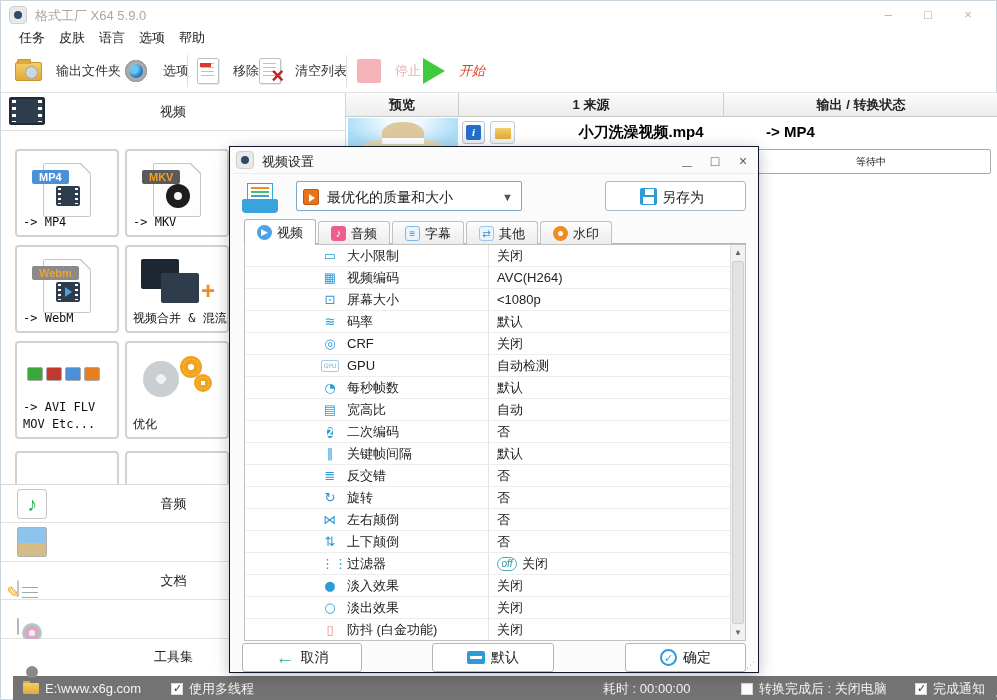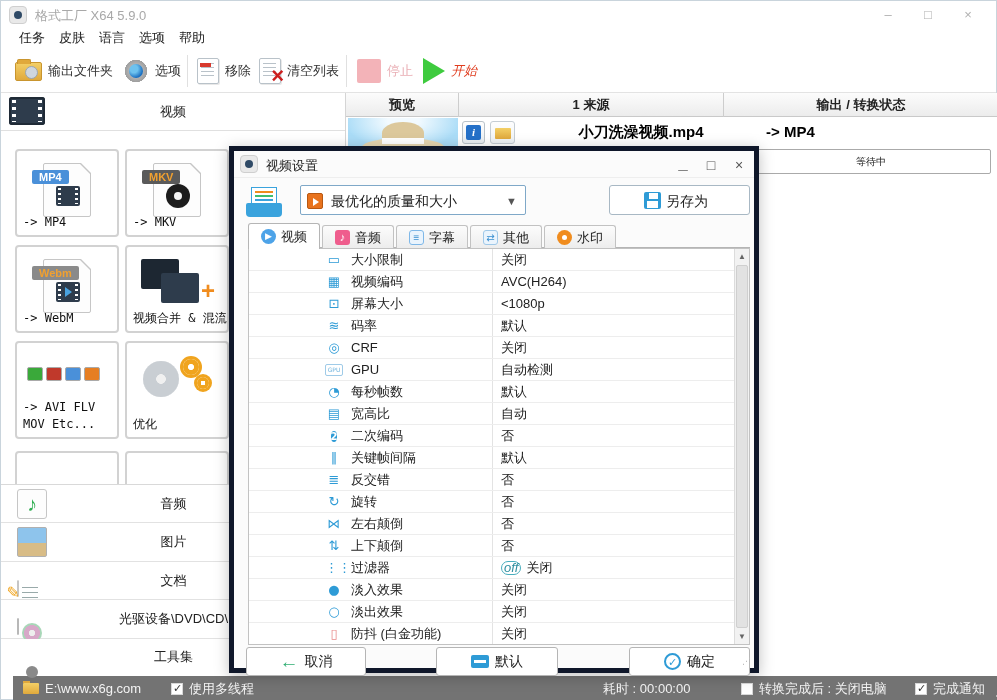--- a/index.html
+++ b/index.html
@@ -16,21 +16,21 @@
   .win-title { position:absolute; left:34px; top:6px; color:#a8a8a8; font-size:13px; }
   .win-controls { position:absolute; right:8px; top:0; height:28px; display:flex; }
   .win-btn { width:40px; height:28px; text-align:center; line-height:28px; color:#b0b0b0; font-size:13px; cursor:pointer; }
 
   
   .menubar { position:absolute; left:0; top:28px; width:100%; height:20px; background:#fff; display:flex; gap:14px; padding-left:18px; }
   .menu-item { color:#222; font-size:13px; cursor:pointer; }
 
   
   .toolbar { position:absolute; left:0; top:48px; width:100%; height:44px; background:#fff; border-bottom:1px solid #e3e3e3; }
-  .tb-btn { position:absolute; top:0; height:44px; display:flex; align-items:center; gap:6px; cursor:pointer; }
+  .tb-btn { position:absolute; top:0; height:44px; display:flex; align-items:center; gap:14px; cursor:pointer; }
   .tb-label { font-size:13px; color:#333; }
   .tb-sep { position:absolute; top:6px; height:32px; border-left:1px solid #e0e0e0; }
   .ico-folder { width:27px; height:19px; background:linear-gradient(#f3cf66,#e0a93c); border:1px solid #c9952e; border-radius:2px; position:relative; }
   .ico-folder::before { content:""; position:absolute; left:1px; top:-4px; width:12px; height:4px; background:#e0a93c; border:1px solid #c9952e; border-bottom:none; border-radius:2px 2px 0 0; }
   .ico-folder::after { content:""; position:absolute; right:3px; top:3px; width:11px; height:11px; border-radius:50%; background:#cfd6dd; border:1px solid #9aa4ad; }
   .ico-gear { width:26px; height:26px; border-radius:50%; background:radial-gradient(circle,#fff 28%, #b9b9b9 30%, #9e9e9e 60%, #fff 62%); position:relative; }
   .ico-gear::after { content:""; position:absolute; left:6px; top:6px; width:14px; height:14px; border-radius:50%;
                      background:radial-gradient(circle at 35% 35%, #6ec2ee 0 30%, #1c6fc0 70%); }
   .ico-doc { width:22px; height:26px; background:#fff; border:1px solid #b9c2c9; border-radius:2px; position:relative; box-shadow:1px 1px 0 #e8e8e8; }
   .ico-doc i { position:absolute; left:3px; top:4px; width:13px; height:1px; background:#b9c2c9; box-shadow:0 4px 0 #b9c2c9, 0 8px 0 #b9c2c9, 0 12px 0 #b9c2c9; }
@@ -117,21 +117,21 @@
   .folder-btn { position:absolute; left:144px; top:4px; width:25px; height:23px; border:1px solid #c5cdd4; border-radius:3px;
        background:linear-gradient(#fefefe,#eef2f5); cursor:pointer; }
   .folder-btn i { position:absolute; left:4px; top:6px; width:16px; height:11px; background:linear-gradient(#f3cf66,#e0a93c); border-radius:1px; }
   .task-name { position:absolute; left:180px; top:6px; width:230px; text-align:center; font-weight:bold; font-size:15px; color:#000; }
   .task-out { position:absolute; left:420px; top:6px; font-weight:bold; font-size:15px; color:#000; }
   .wait-box { position:absolute; left:405px; top:32px; width:240px; height:25px; border:1px solid #aaa; border-radius:2px;
        background:#fff; text-align:center; line-height:23px; font-size:10px; color:#222; }
 
   
   .dialog { position:absolute; left:228px; top:145px; width:530px; height:527px; background:#fbfbfb;
-       border:5px solid #0f172a; box-shadow:0 3px 14px rgba(0,0,0,.25); z-index:10; }
+       border:1px solid #0f172a; box-shadow:0 3px 14px rgba(0,0,0,.25); z-index:10; }
   .dlg-titlebar { position:absolute; left:0; top:0; width:100%; height:27px; background:#fbfbfb; border-bottom:1px solid #eee; }
   .dlg-icon { position:absolute; left:6px; top:4px; width:18px; height:18px; border-radius:4px; background:#e9e9e9; border:1px solid #cfcfcf; }
   .dlg-icon::after { content:""; position:absolute; left:4px; top:4px; width:8px; height:8px; border-radius:50%; background:#2f4a66; }
   .dlg-title { position:absolute; left:32px; top:6px; font-size:13px; color:#222; }
   .dlg-controls { position:absolute; right:6px; top:0; height:27px; display:flex; gap:10px; align-items:center; }
   .dlg-btn { width:18px; text-align:center; color:#555; font-size:14px; cursor:pointer; }
 
   .tray-icon { position:absolute; left:12px; top:36px; width:36px; height:30px; }
   .tray-icon .tray { position:absolute; left:0; bottom:0; width:36px; height:14px; background:#3aa3dd; border-radius:2px 2px 4px 4px; }
   .tray-icon .sheet { position:absolute; left:5px; top:0; width:26px; height:18px; background:#fff; border:1px solid #3aa3dd; }
@@ -166,21 +166,21 @@
   .list-inner { position:absolute; left:0; top:0; right:15px; bottom:0; overflow:hidden; }
   .col-div { position:absolute; left:243px; top:0; bottom:0; border-left:1px solid #e3e3e3; }
   .srow { position:relative; height:22px; border-bottom:1px solid #ededed; cursor:default; }
   .ri { position:absolute; left:76px; top:0; width:18px; height:22px; line-height:22px; text-align:center; color:#2e9bd6; font-size:13px; font-family:"DejaVu Sans",sans-serif; }
   .sl { position:absolute; left:102px; top:0; height:22px; line-height:22px; font-size:13px; color:#222; }
   .sv { position:absolute; left:252px; top:0; height:22px; line-height:22px; font-size:13px; color:#222; display:flex; align-items:center; gap:5px; }
   .ic-gpu { font-size:6px; line-height:10px; border:1px solid #9fcbe8; border-radius:2px; color:#6fb3dd; height:12px; margin-top:5px; letter-spacing:0; }
   .ic-two { background:#2e9bd6; color:#fff; border-radius:50%; width:13px; height:13px; line-height:13px; margin:4px auto 0; font-size:10px; font-weight:bold; }
   .ic-red { color:#e88a8a; }
   .off-badge { display:inline-block; min-width:20px; height:14px; line-height:12px; border:1px solid #49aebe; border-radius:7px;
-       color:#2f8fa0; font-size:13px; font-style:italic; text-align:center; padding:0 2px; }
+       color:#2f8fa0; font-size:10px; font-style:italic; text-align:center; padding:0 2px; }
   .vscroll { position:absolute; right:0; top:0; width:15px; bottom:0; background:#f2f2f2; border-left:1px solid #dcdcdc; }
   .vs-up, .vs-down { position:absolute; left:0; width:14px; height:15px; text-align:center; color:#666; font-size:8px; line-height:15px; cursor:pointer; }
   .vs-up { top:0; } .vs-down { bottom:0; }
   .vs-thumb { position:absolute; left:1px; top:16px; width:12px; bottom:16px; background:#e2e2e2; border:1px solid #cfcfcf; border-radius:2px; }
 
   .dlg-buttons { position:absolute; left:0; top:496px; width:100%; height:30px; }
   .dlg-action { position:absolute; height:29px; background:#fff; border:1px solid #b5b5b5; border-radius:3px; cursor:pointer;
        display:flex; align-items:center; justify-content:center; gap:6px; font-size:14px; color:#222; }
   .btn-cancel { left:12px; width:120px; }
   .btn-default { left:202px; width:122px; }
@@ -319,29 +319,27 @@
       <div class="grid-item" style="left:14px; top:358px; height:88px"></div>
       <div class="grid-item" style="left:124px; top:358px; height:88px"></div>
 
       <div class="sb-cats">
         <div class="cat-row">
           <span class="cat-ico ci-audio">♪</span>
           <span class="cat-label">音频</span>
         </div>
         <div class="cat-row">
           <span class="cat-ico ci-picture"></span>
-          <span class="cat-label">图片</span>
         </div>
         <div class="cat-row">
           <span class="cat-ico ci-document"><i></i></span>
           <span class="cat-label">文档</span>
         </div>
         <div class="cat-row">
           <span class="cat-ico ci-disc"></span>
-          <span class="cat-label">光驱设备\DVD\CD\</span>
         </div>
         <div class="cat-row">
           <span class="cat-ico ci-toolset"></span>
           <span class="cat-label">工具集</span>
         </div>
       </div>
     </div>
 
     <div class="rightpanel">
       <div class="rp-header">

